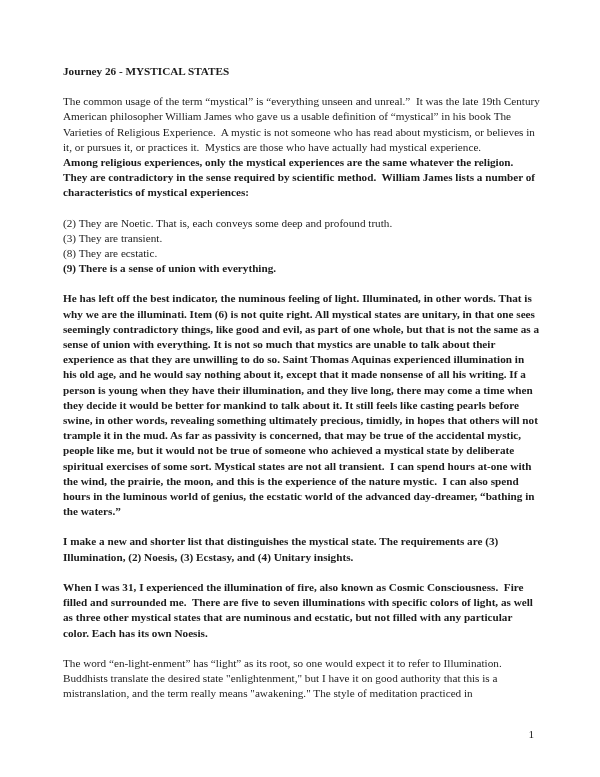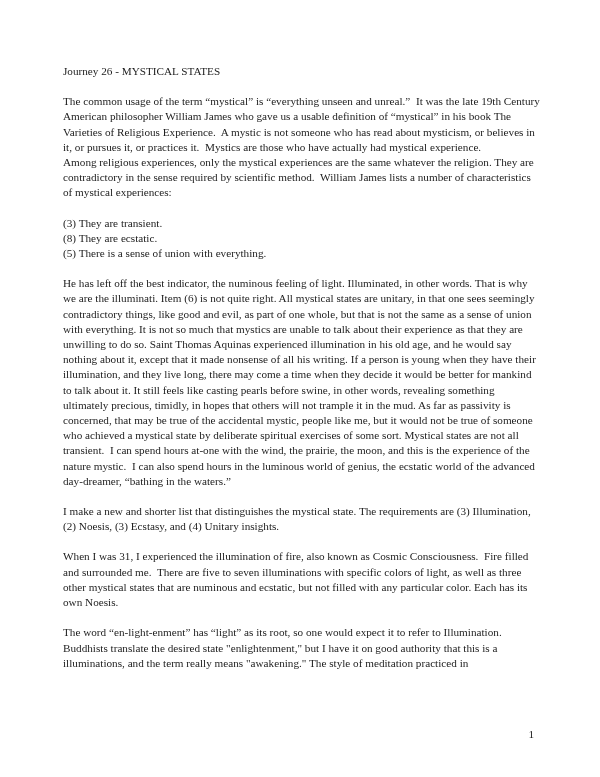--- a/index.html
+++ b/index.html
@@ -29,40 +29,42 @@
     color: #1c1c1c;
     text-align: left;
   }
   .content p {
     margin: 0;
     padding: 0;
     white-space: pre-wrap;
   }
   .content p.mb {
     margin-bottom: 15px;
+    font-weight: bold;
   }
   .pagenum {
     position: absolute;
     right: 66px;
     bottom: 37px;
     font-family: "Liberation Serif", "DejaVu Serif", serif;
     font-size: 11.2px;
     color: #1c1c1c;
   }
 </style>
 </head>
 <body>
 
 <div class="page">
   <div class="content">
     <p class="mb">Journey 26 - MYSTICAL STATES</p>
     <p>The common usage of the term “mystical” is “everything unseen and unreal.”  It was the late 19th Century American philosopher William James who gave us a usable definition of “mystical” in his book The Varieties of Religious Experience.  A mystic is not someone who has read about mysticism, or believes in it, or pursues it, or practices it.  Mystics are those who have actually had mystical experience.</p>
     <p class="mb">Among religious experiences, only the mystical experiences are the same whatever the religion. They are contradictory in the sense required by scientific method.  William James lists a number of characteristics of mystical experiences:</p>
+    <p>(2) They are Noetic. That is, each conveys some deep and profound truth.</p>
     <p>(3) They are transient.</p>
     <p>(8) They are ecstatic.</p>
-    <p class="mb">(5) There is a sense of union with everything.</p>
+    <p class="mb">(9) There is a sense of union with everything.</p>
     <p class="mb">He has left off the best indicator, the numinous feeling of light. Illuminated, in other words. That is why we are the illuminati. Item (6) is not quite right. All mystical states are unitary, in that one sees seemingly contradictory things, like good and evil, as part of one whole, but that is not the same as a sense of union with everything. It is not so much that mystics are unable to talk about their experience as that they are unwilling to do so. Saint Thomas Aquinas experienced illumination in his old age, and he would say nothing about it, except that it made nonsense of all his writing. If a person is young when they have their illumination, and they live long, there may come a time when they decide it would be better for mankind to talk about it. It still feels like casting pearls before swine, in other words, revealing something ultimately precious, timidly, in hopes that others will not trample it in the mud. As far as passivity is concerned, that may be true of the accidental mystic, people like me, but it would not be true of someone who achieved a mystical state by deliberate spiritual exercises of some sort. Mystical states are not all transient.  I can spend hours at-one with the wind, the prairie, the moon, and this is the experience of the nature mystic.  I can also spend hours in the luminous world of genius, the ecstatic world of the advanced day-dreamer, “bathing in the waters.”</p>
     <p class="mb">I make a new and shorter list that distinguishes the mystical state. The requirements are (3) Illumination, (2) Noesis, (3) Ecstasy, and (4) Unitary insights.</p>
     <p class="mb">When I was 31, I experienced the illumination of fire, also known as Cosmic Consciousness.  Fire filled and surrounded me.  There are five to seven illuminations with specific colors of light, as well as three other mystical states that are numinous and ecstatic, but not filled with any particular color. Each has its own Noesis.</p>
-    <p>The word “en-light-enment” has “light” as its root, so one would expect it to refer to Illumination. Buddhists translate the desired state "enlightenment," but I have it on good authority that this is a illuminations, and the term really means "awakening." The style of meditation practiced in</p>
+    <p>The word “en-light-enment” has “light” as its root, so one would expect it to refer to Illumination. Buddhists translate the desired state "enlightenment," but I have it on good authority that this is a mistranslation, and the term really means "awakening." The style of meditation practiced in</p>
   </div>
   <div class="pagenum">1</div>
 </div>
 
 </body></html>

